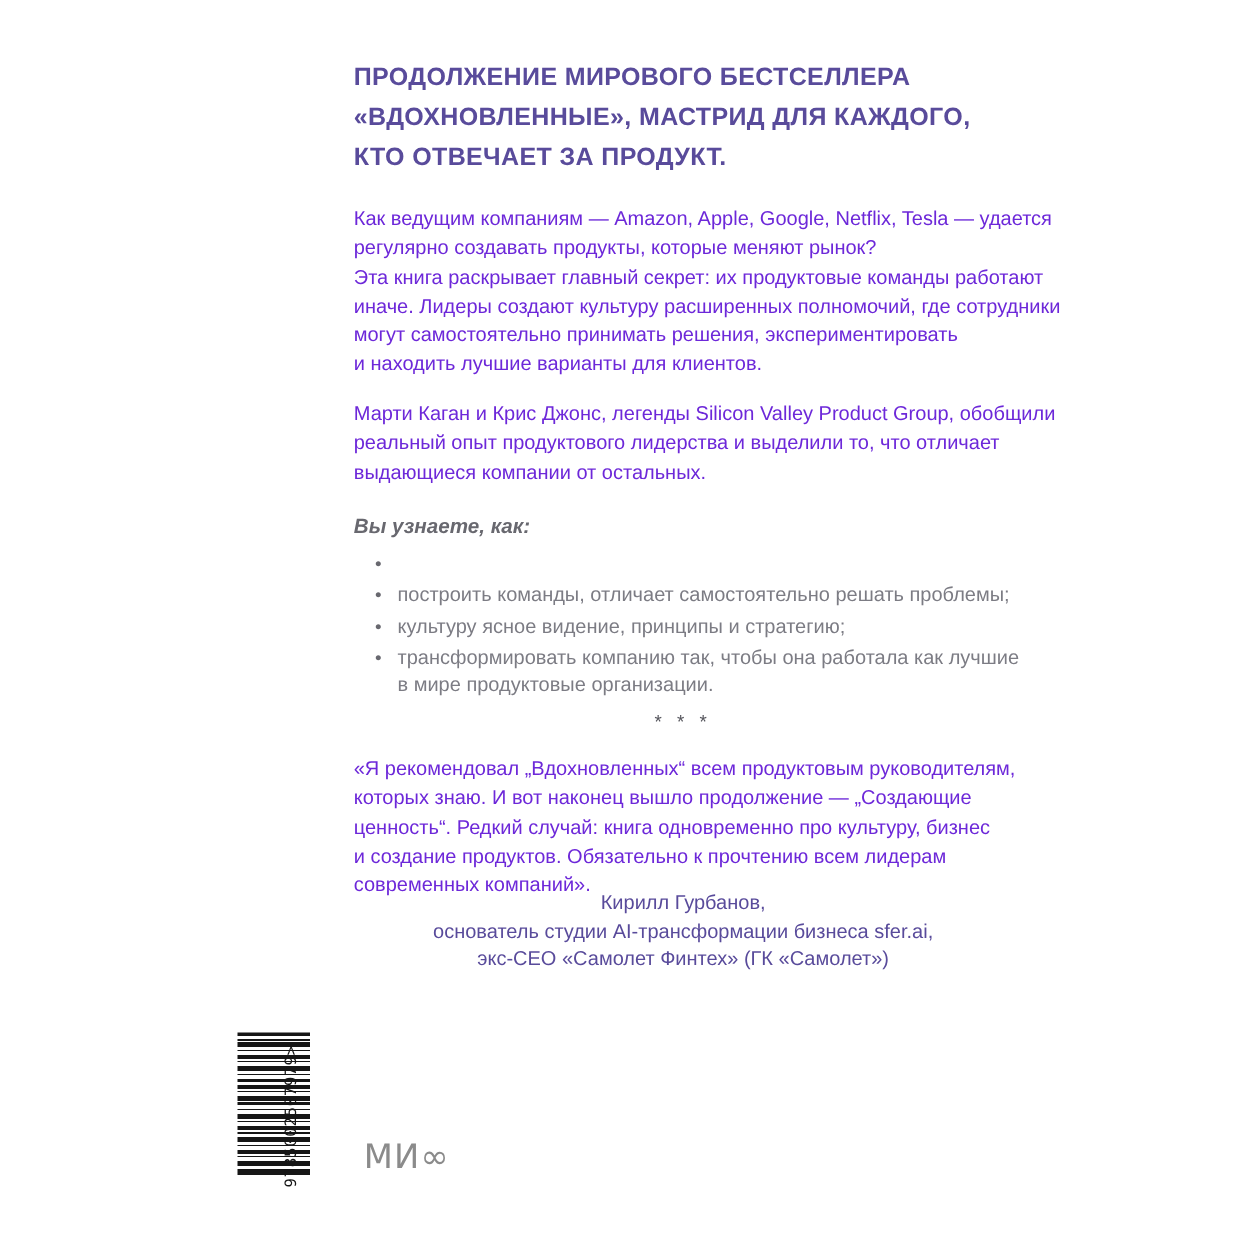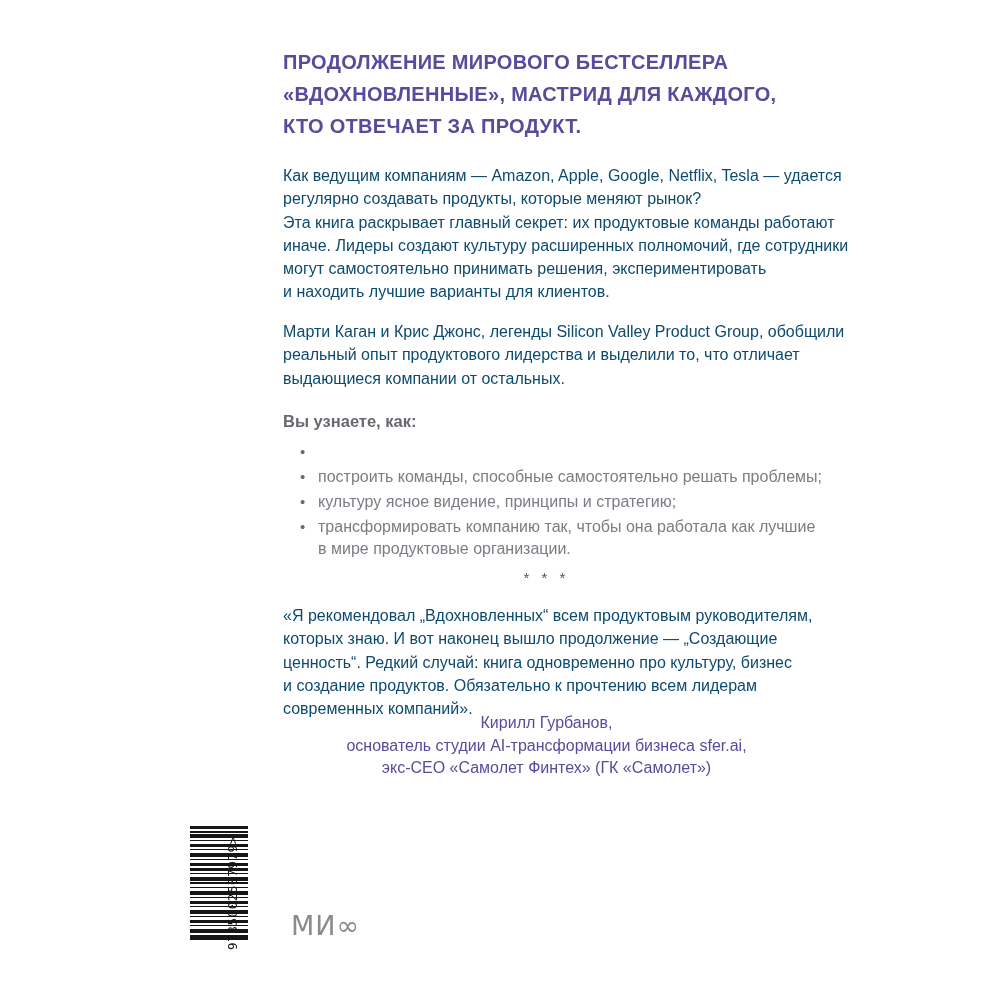--- a/index.html
+++ b/index.html
@@ -19,33 +19,34 @@
     width: 560px;
     font-size: 20px;
     line-height: 32px;
     font-weight: 700;
     letter-spacing: 0.3px;
     color: #594b9b;
     white-space: pre-line;
   }
 
   .body-text {
-    color: #0c4a6e;
+    color: #6d28d9;
     font-size: 16px;
     line-height: 23.3px;
     white-space: pre-line;
   }
   .intro { left: 283px; top: 164px; width: 600px; }
   .authors-para { left: 283px; top: 320px; width: 600px; }
 
   .learn-heading {
     left: 283px; top: 412px;
     font-size: 16.5px;
     font-weight: 700;
     color: #68686f;
+    font-style: italic;
   }
   .learn-list { left: 300px; top: 441px; width: 560px; list-style: none; }
   .learn-item {
     display: flex;
     align-items: flex-start;
     margin-bottom: 3px;
     color: #7c7c84;
     font-size: 16px;
     line-height: 22px;
   }
@@ -141,21 +142,21 @@
 выдающиеся компании от остальных.</p>
 
   <div class="abs learn-heading">Вы узнаете, как:</div>
 
   <ul class="abs learn-list">
     <li class="learn-item">
       <span class="bullet-dot">•</span>
     </li>
     <li class="learn-item">
       <span class="bullet-dot">•</span>
-      <span class="item-text">построить команды, способные самостоятельно решать проблемы;</span>
+      <span class="item-text">построить команды, отличает самостоятельно решать проблемы;</span>
     </li>
     <li class="learn-item">
       <span class="bullet-dot">•</span>
       <span class="item-text">культуру ясное видение, принципы и стратегию;</span>
     </li>
     <li class="learn-item">
       <span class="bullet-dot">•</span>
       <span class="item-text">трансформировать компанию так, чтобы она работала как лучшие
 в мире продуктовые организации.</span>
     </li>

